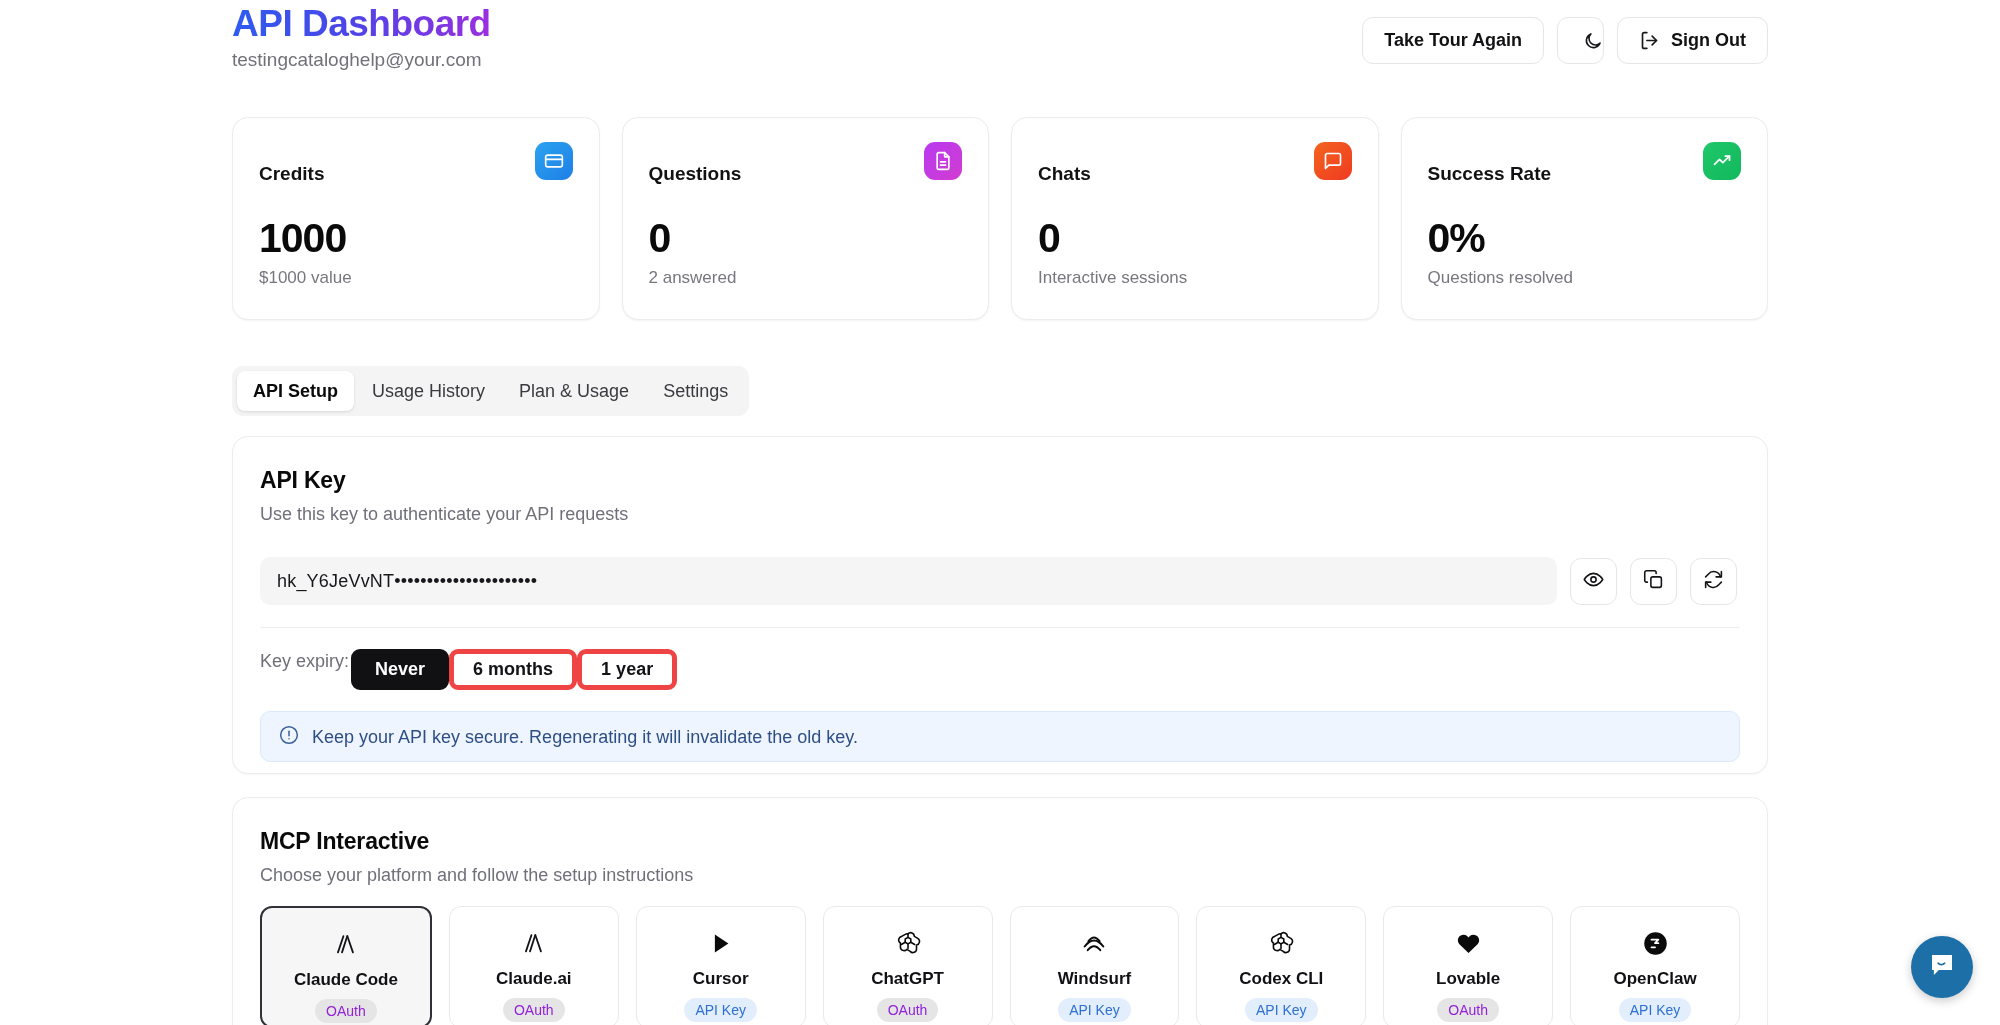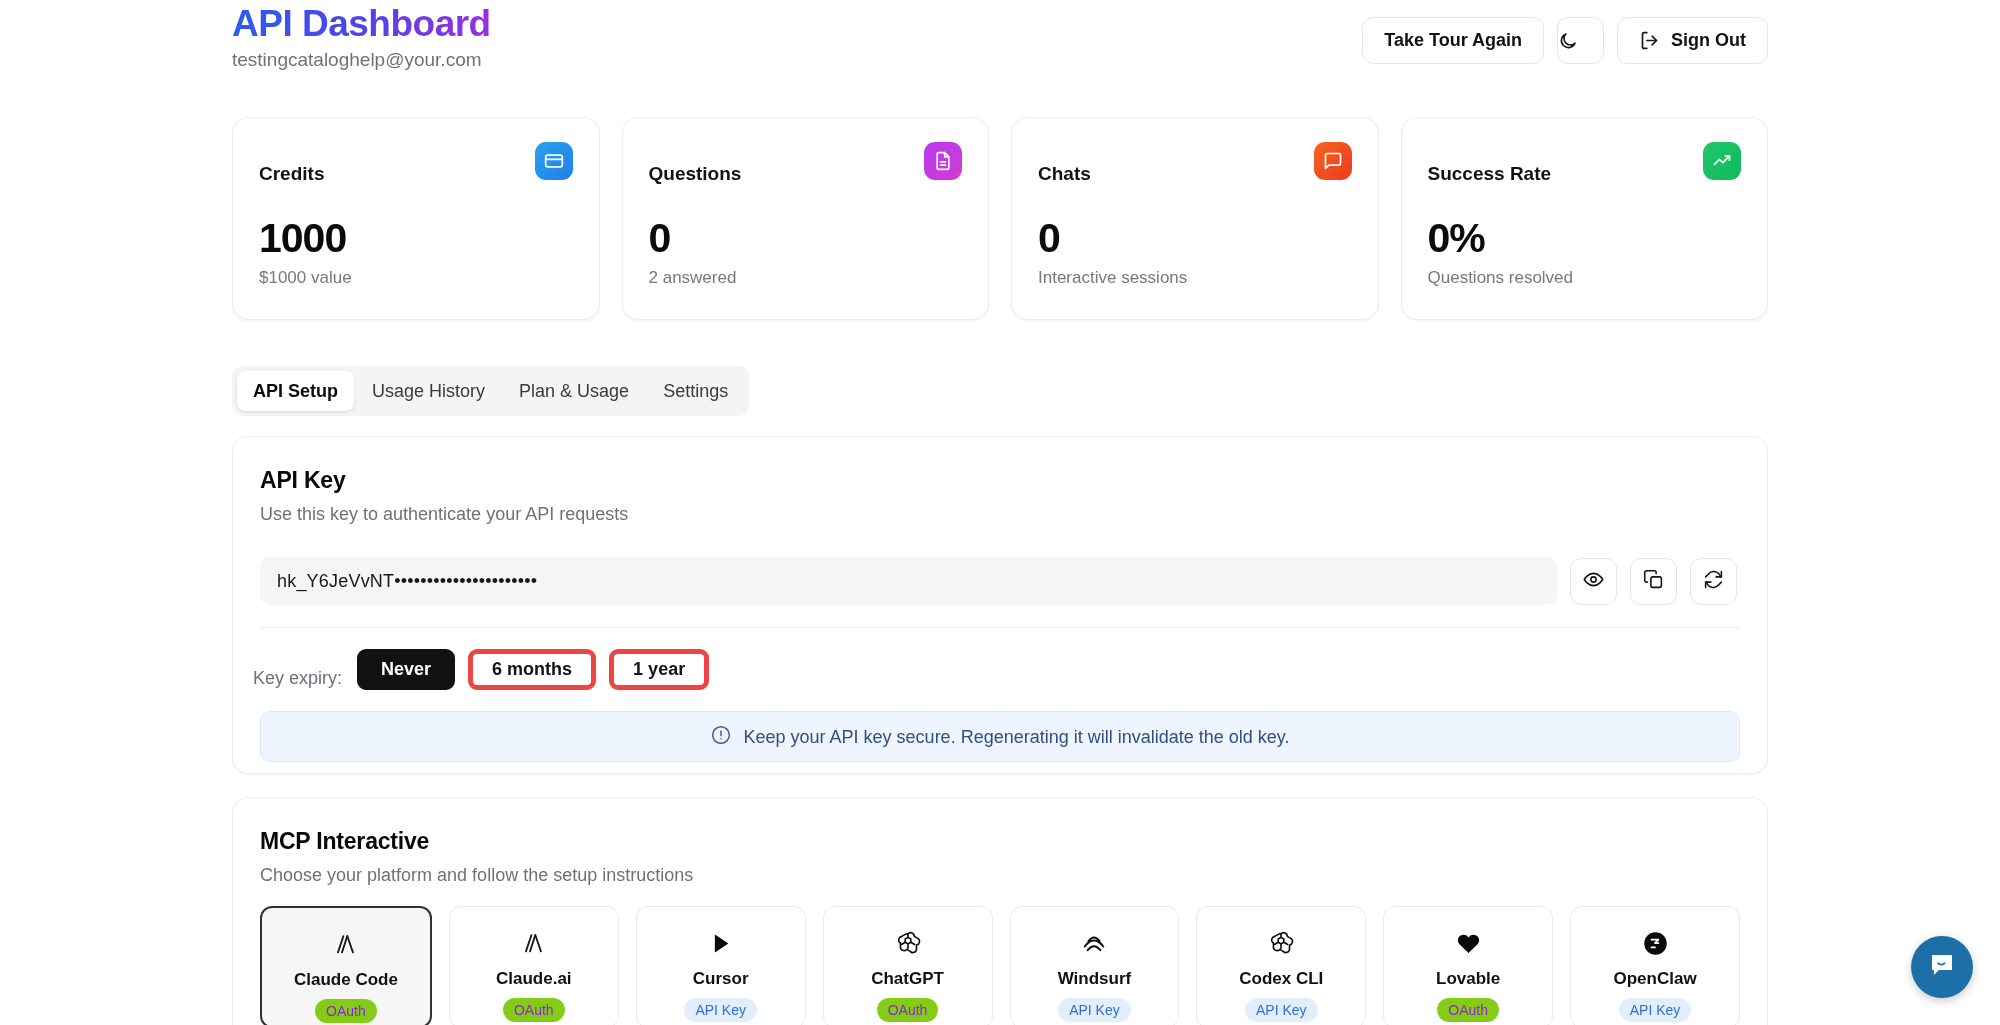--- a/index.html
+++ b/index.html
@@ -25,21 +25,21 @@
     line-height: 44px;
   }
   .app-email { font-size: 19px; color: #717179; margin-top: 2px; line-height: 24px; }
 
   .header-actions {
     position: absolute; right: 232px; top: 17px;
     display: flex; align-items: center; gap: 13px;
   }
   .hbtn {
     height: 47px; border: 1px solid #e6e6e8; border-radius: 11px;
-    background: #fff; display: flex; align-items: center; justify-content: flex-start;
+    background: #fff; display: flex; align-items: center; justify-content: flex-end;
     gap: 11px; padding: 0 21px; font-size: 18px; font-weight: 600; color: #121214;
     cursor: pointer; white-space: nowrap;
   }
   .hbtn.icon-only { width: 47px; padding: 0; }
   .hbtn svg { display: block; }
 
   
   .stats {
     position: absolute; left: 232px; top: 117px;
     width: 1536px; display: flex; gap: 22px;
@@ -113,37 +113,37 @@
     font-family: "Liberation Sans", sans-serif; overflow: hidden; white-space: nowrap;
   }
   .icon-btn {
     width: 47px; height: 47px; flex: 0 0 auto; border: 1px solid #e6e6e8;
     border-radius: 11px; background: #fff; cursor: pointer;
     display: flex; align-items: center; justify-content: center;
   }
   .divider { position: absolute; left: 27px; right: 27px; top: 190px; height: 1px; background: #eeeef0; }
 
   .expiry-row {
-    position: absolute; left: 20px; top: 212px;
-    display: flex; align-items: flex-end; gap: 13px;
+    position: absolute; left: 27px; top: 212px;
+    display: flex; align-items: flex-start; gap: 0;
   }
   .expiry-label { font-size: 18px; color: #6f6f79; line-height: 24px; margin-right: 2px; }
   .chip {
     height: 41px; border-radius: 9px; padding: 0 19px;
     display: flex; align-items: center; justify-content: center;
     font-size: 18px; font-weight: 600; color: #141418;
     background: #fff; border: 5px solid #ef4444; cursor: pointer; white-space: nowrap;
     font-family: "Liberation Sans", sans-serif;
   }
   .chip.selected { background: #111114; border-color: #111114; color: #fff; }
 
   .notice {
     position: absolute; left: 27px; right: 27px; top: 274px; height: 51px;
     background: #eff5fe; border: 1px solid #dbe8fb; border-radius: 10px;
-    display: flex; align-items: center; gap: 13px; padding: 0 18px; justify-content: center;
+    display: flex; align-items: center; gap: 13px; padding: 0 18px;
   }
   .notice-text { font-size: 18px; color: #2e4f86; line-height: 24px; }
 
   
   .platforms {
     position: absolute; left: 27px; top: 108px; right: 27px;
     display: flex; gap: 17px;
   }
   .platform {
     flex: 1 1 0; height: 122px; border: 1px solid #e9e9ec; border-radius: 12px;
@@ -153,21 +153,21 @@
   .platform.selected { border: 2px solid #303036; background: #f6f6f7; }
   .platform-icon { height: 32px; display: flex; align-items: center; justify-content: center; }
   .platform-name {
     font-size: 17px; font-weight: 600; color: #111115; margin-top: 9px; line-height: 22px;
     white-space: nowrap;
   }
   .platform-badge {
     margin-top: 8px; font-size: 14px; font-weight: 500; line-height: 18px;
     padding: 3px 11px; border-radius: 999px; white-space: nowrap;
   }
-  .badge-oauth { background: #84cc16; color: #9122d9; }
+  .badge-oauth { background: #e5e5e5; color: #9122d9; }
   .badge-apikey { background: #e2eefc; color: #2d6fd4; }
 
   
   .chat-launcher {
     position: absolute; right: 27px; bottom: 27px;
     width: 62px; height: 62px; border-radius: 50%;
     background: #1d6fa8; cursor: pointer;
     display: flex; align-items: center; justify-content: center;
     box-shadow: 0 3px 10px rgba(16,16,20,.22);
   }

